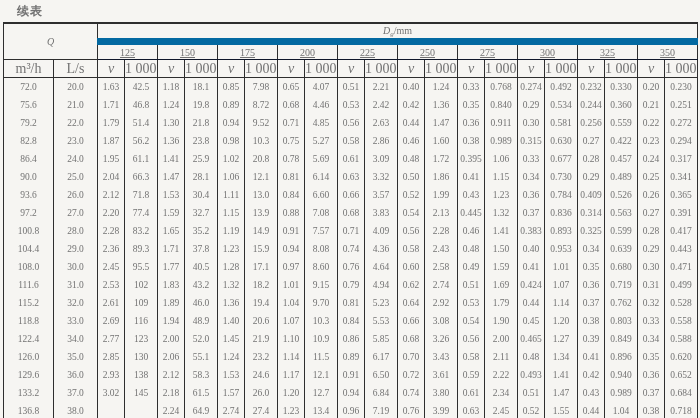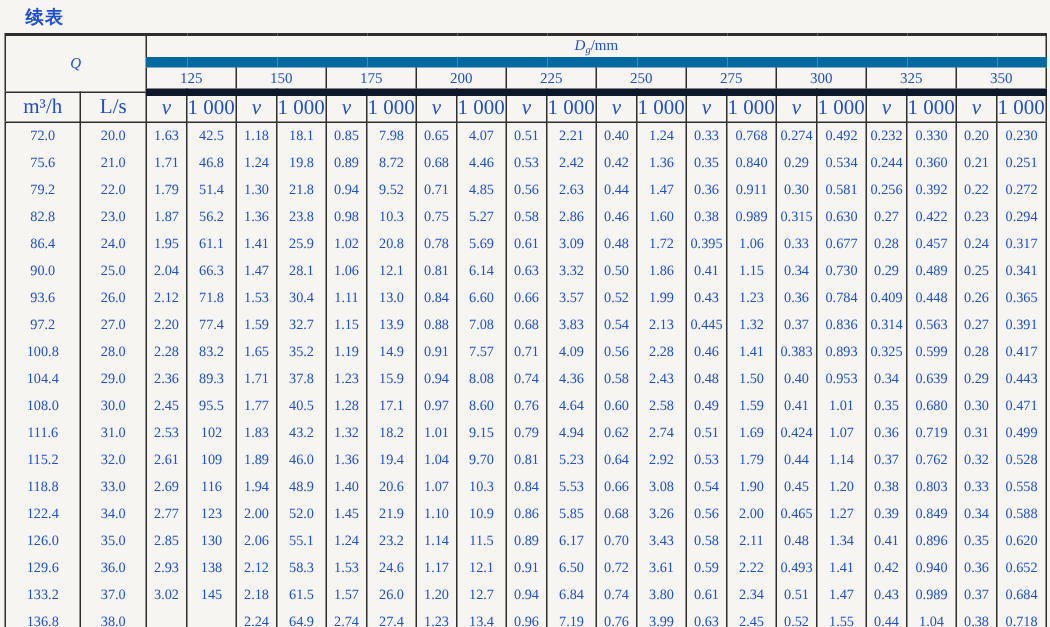--- a/index.html
+++ b/index.html
@@ -1,28 +1,28 @@
 <!DOCTYPE html>
 <html><head>
 <meta charset="utf-8">
 <style>
   html,body{margin:0;padding:0;background:#f6f5f2;}
   #page{position:relative;width:700px;height:418px;background:#f6f5f2;overflow:hidden;
-        font-family:"Liberation Serif", serif;color:#1d4ed8;}
+        font-family:"Liberation Serif", serif;color:#737373;}
   #cont-label{position:absolute;left:17px;top:3px;font-size:12px;font-weight:bold;
         font-family:"DejaVu Sans", sans-serif;letter-spacing:1px;}
   table{position:absolute;left:3px;top:22px;width:694px;border-collapse:collapse;
         table-layout:fixed;border-top:2px solid #2e2e2e;border-bottom:2px solid #2e2e2e;
         border-left:1px solid #2e2e2e;border-right:1px solid #2e2e2e;}
   th,td{padding:0;margin:0;text-align:center;vertical-align:middle;overflow:hidden;
         white-space:nowrap;font-weight:normal;}
   td{border-right:1px solid #2e2e2e;font-size:9.5px;height:18px;line-height:18px;}
   th{border-right:1px solid #2e2e2e;}
   tr.hdr1 th{height:14px;font-size:10px;}
-  tr.hdr2 th{height:14px;font-size:10px;border-bottom:5px solid #0f172a;}
+  tr.hdr2 th{height:14px;font-size:10px;border-bottom:1px solid #0f172a;text-decoration:underline;}
   tr.hdr3 th{height:17px;font-size:14px;border-bottom:1px solid #2e2e2e;}
   th.qcell{font-size:13px;font-style:italic;border-bottom:1px solid #2e2e2e;}
   th.decell{border-bottom:7px solid #0369a1;font-size:10px;font-style:italic;}
   th.decell .sub{font-size:7px;vertical-align:-2px;}
   th.decell .rom{font-style:normal;}
   .vlab{font-style:italic;}
   .ilab .suf{font-style:italic;}
   td:last-child,th:last-child{border-right:none;}
 </style>
 </head>
@@ -159,21 +159,21 @@
           <td>4.85</td>
           <td>0.56</td>
           <td>2.63</td>
           <td>0.44</td>
           <td>1.47</td>
           <td>0.36</td>
           <td>0.911</td>
           <td>0.30</td>
           <td>0.581</td>
           <td>0.256</td>
-          <td>0.392</td>
+          <td>0.559</td>
           <td>0.22</td>
           <td>0.272</td>
         </tr>
         <tr>
           <td>82.8</td>
           <td>23.0</td>
           <td>1.87</td>
           <td>56.2</td>
           <td>1.36</td>
           <td>23.8</td>
@@ -255,21 +255,21 @@
           <td>6.60</td>
           <td>0.66</td>
           <td>3.57</td>
           <td>0.52</td>
           <td>1.99</td>
           <td>0.43</td>
           <td>1.23</td>
           <td>0.36</td>
           <td>0.784</td>
           <td>0.409</td>
-          <td>0.448</td>
+          <td>0.526</td>
           <td>0.26</td>
           <td>0.365</td>
         </tr>
         <tr>
           <td>97.2</td>
           <td>27.0</td>
           <td>2.20</td>
           <td>77.4</td>
           <td>1.59</td>
           <td>32.7</td>

